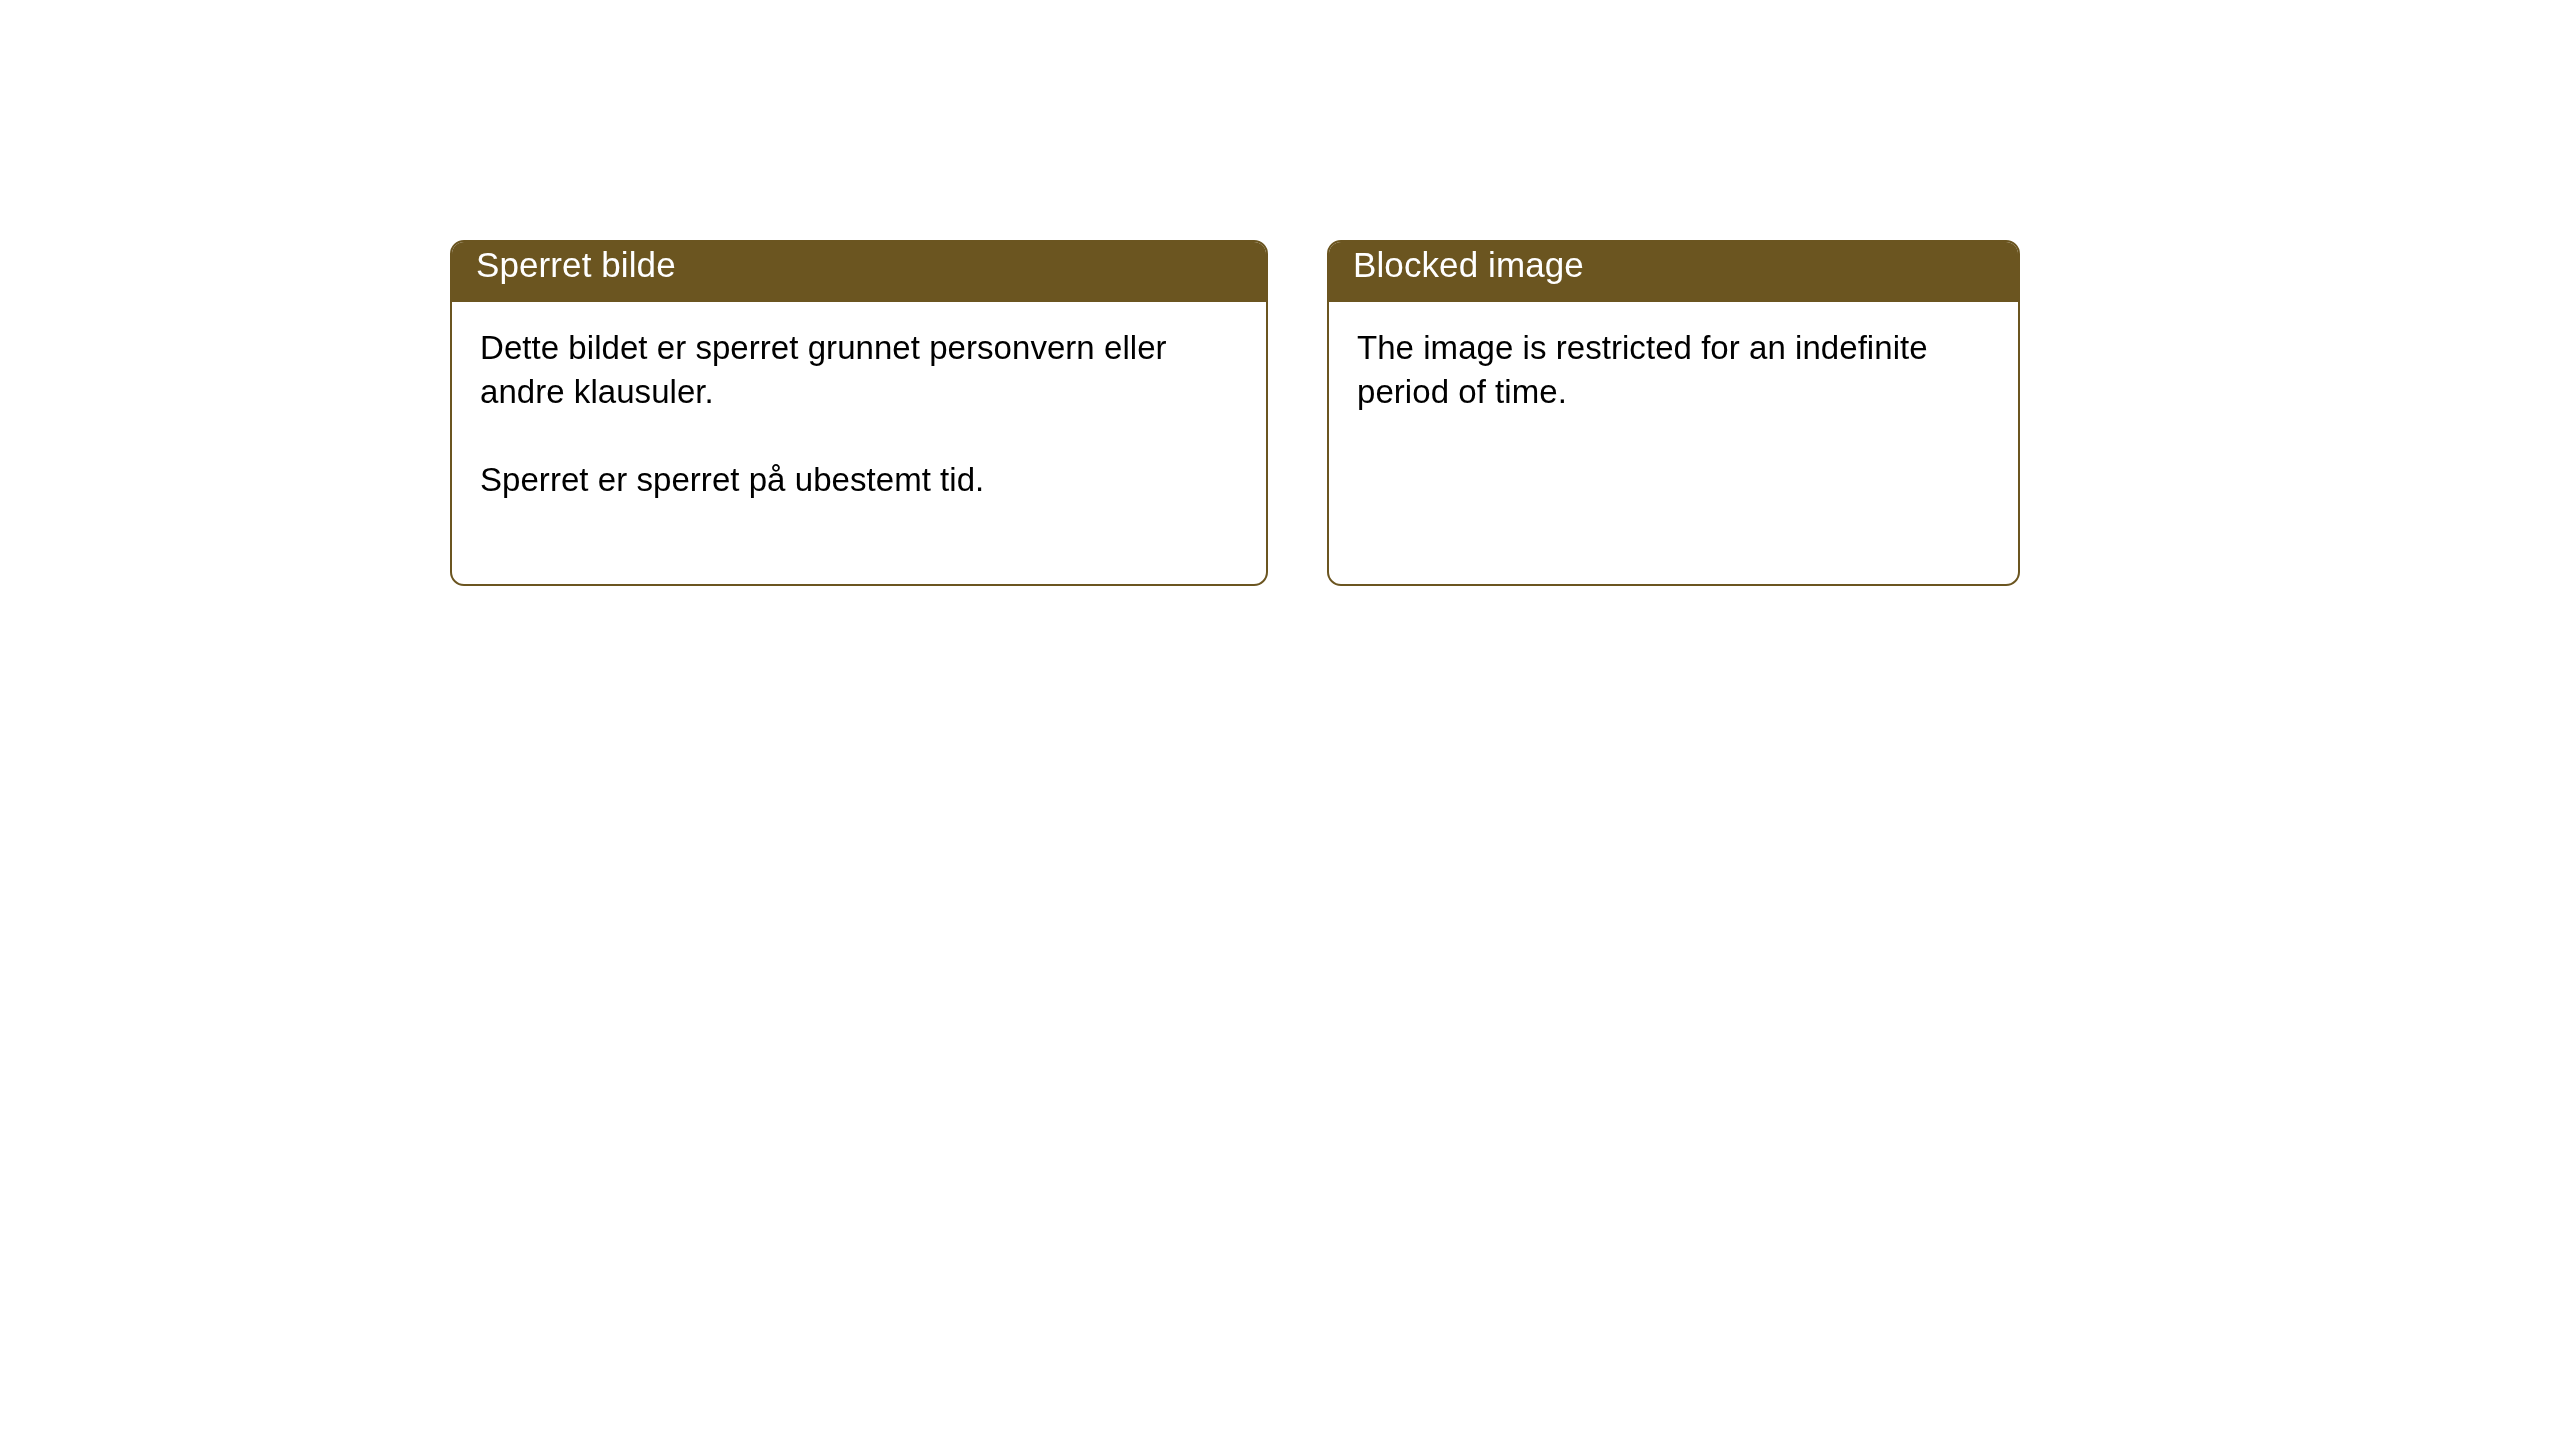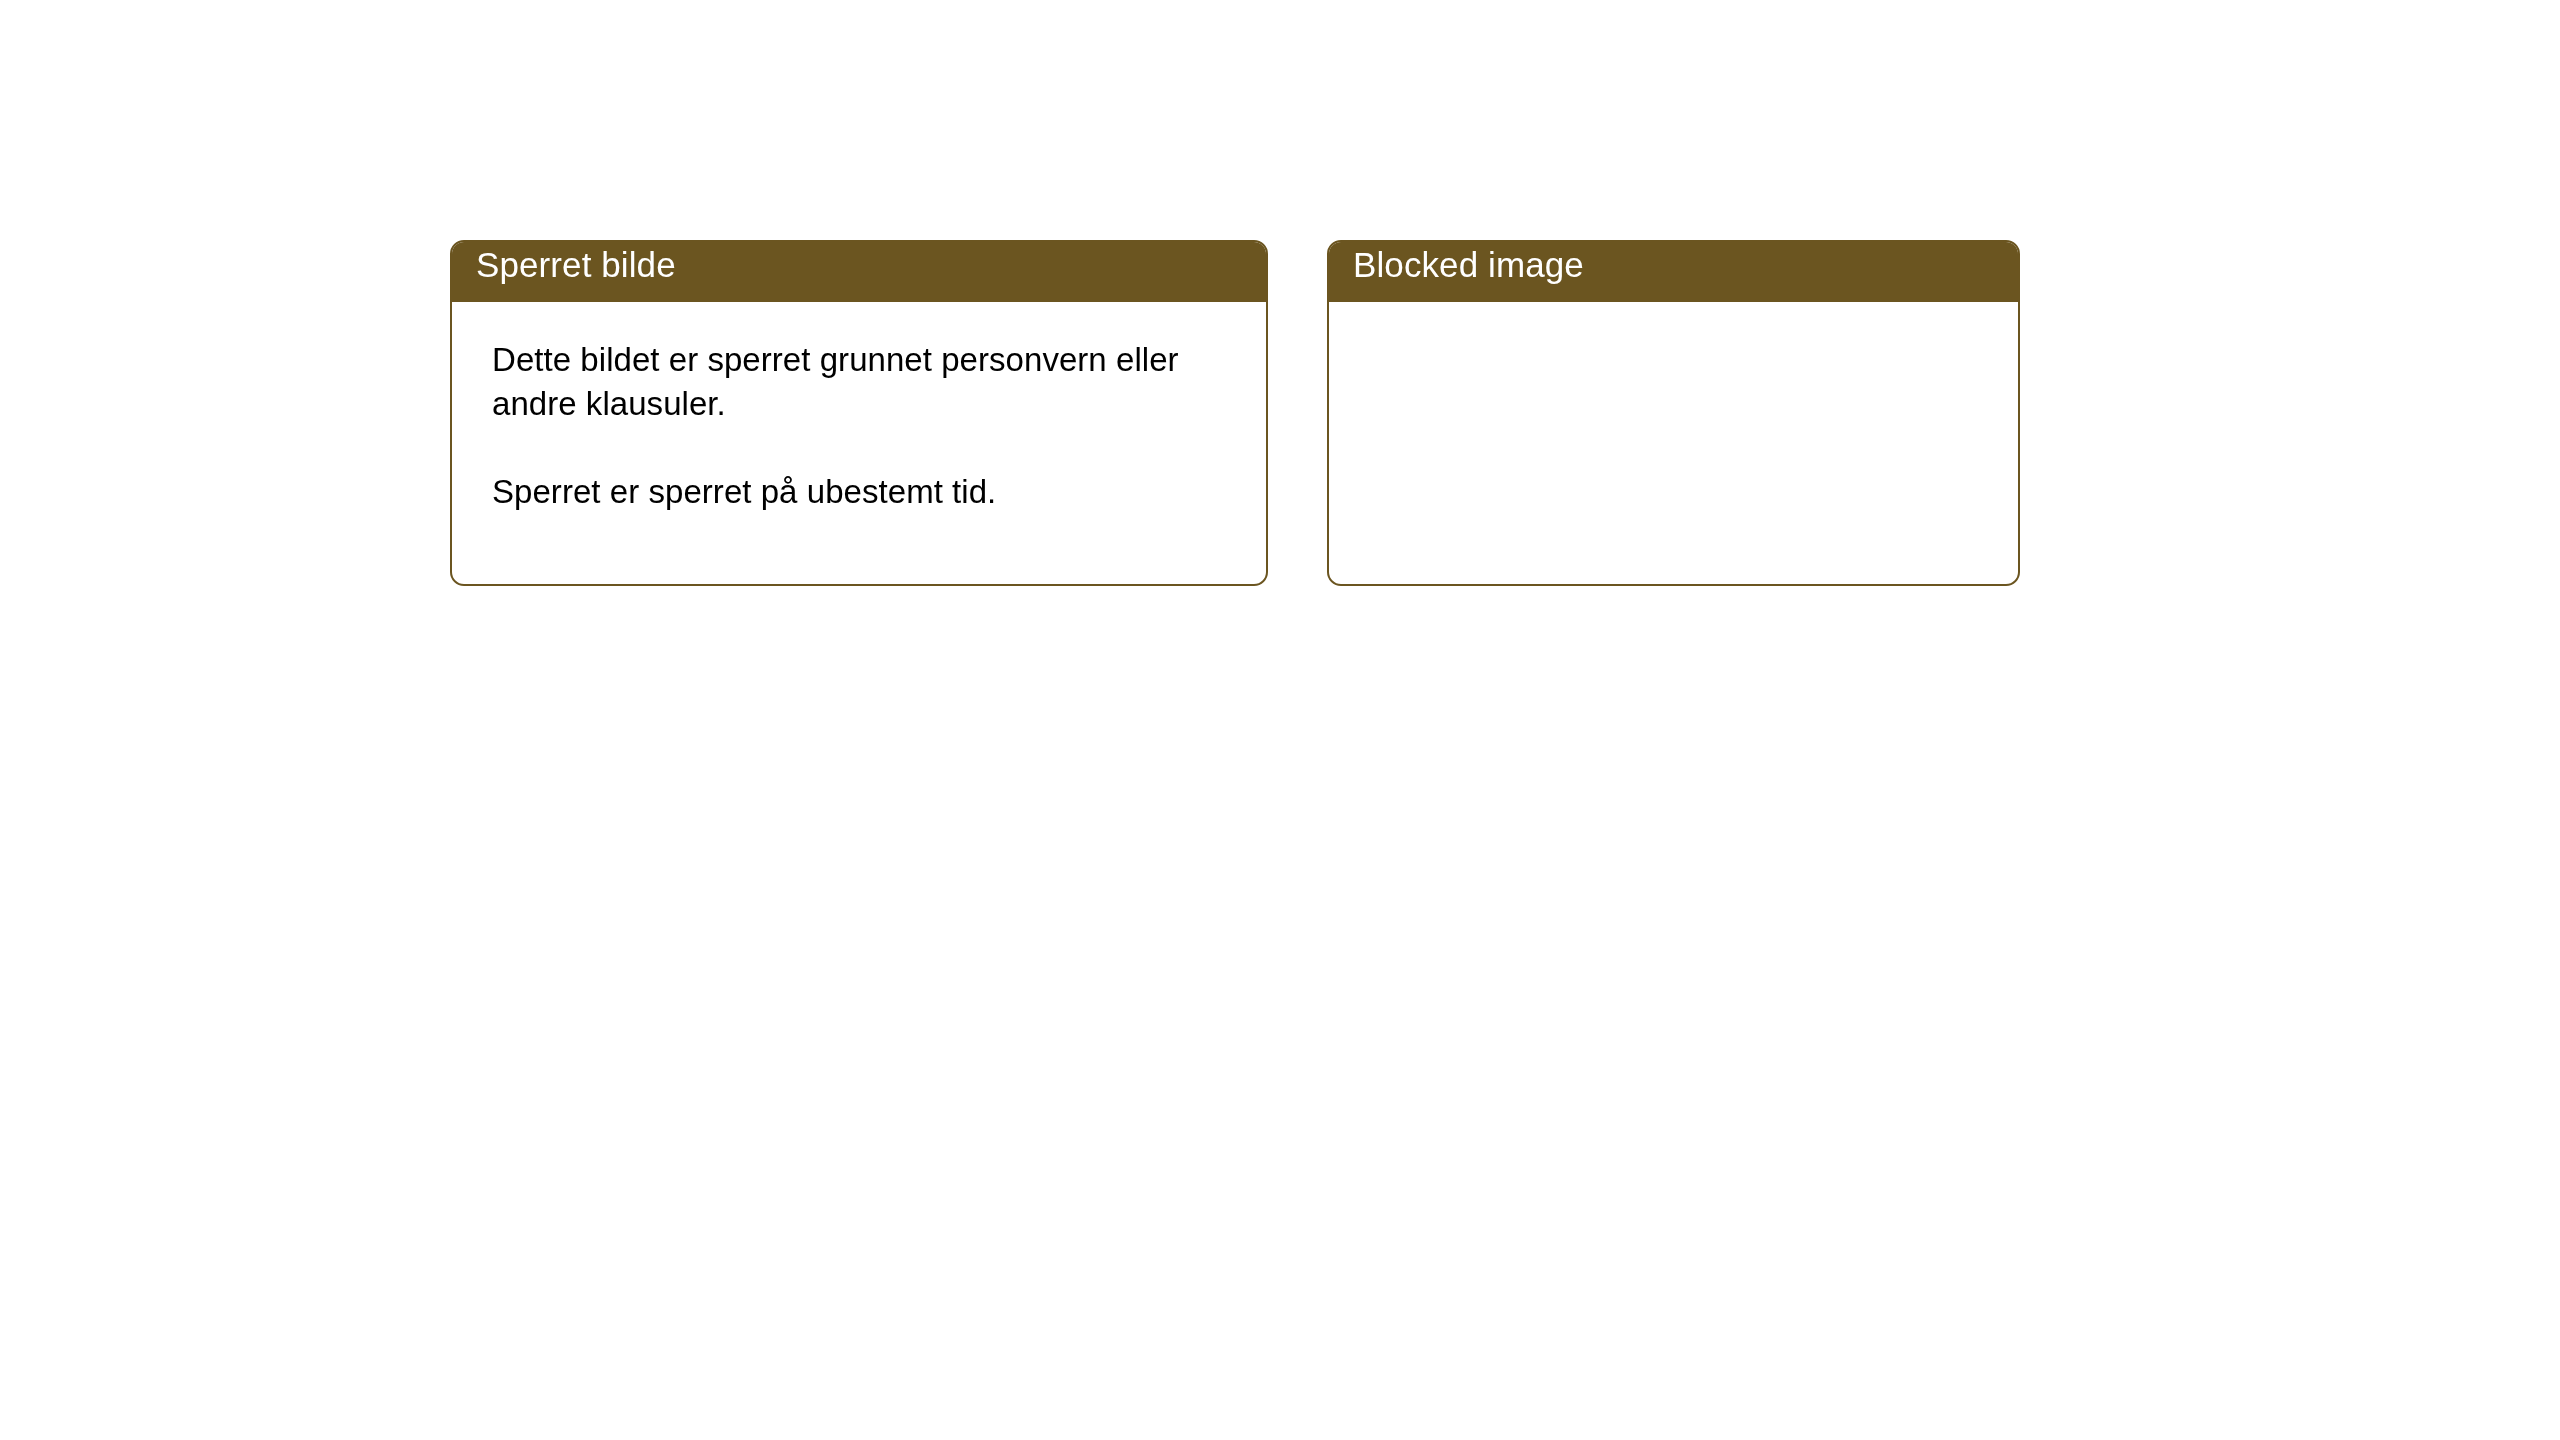--- a/index.html
+++ b/index.html
@@ -66,21 +66,21 @@
     padding: 20px 22px 0 24px;
     box-sizing: border-box;
   }
 
   .card-paragraph {
     color: #000000;
     font-family: "Liberation Sans", sans-serif;
     font-size: 33px;
     font-weight: 400;
     line-height: 44px;
-    margin: 16px;
+    margin: 4px;
     letter-spacing: 0.05px;
   }
 
   .card-paragraph + .card-paragraph {
     margin-top: 44px;
   }
 </style>
 </head>
 <body>
 
@@ -94,16 +94,17 @@
       <p class="card-paragraph">Dette bildet er sperret grunnet personvern eller andre klausuler.</p>
       <p class="card-paragraph">Sperret er sperret på ubestemt tid.</p>
     </div>
   </section>
 
   <section class="notice-card card-en">
     <div class="card-header">
       <h2 class="card-title">Blocked image</h2>
     </div>
     <div class="card-body">
+      <p class="card-paragraph">The image is restricted for an indefinite period of time.</p>
     </div>
   </section>
 
 </div>
 
 </body></html>

